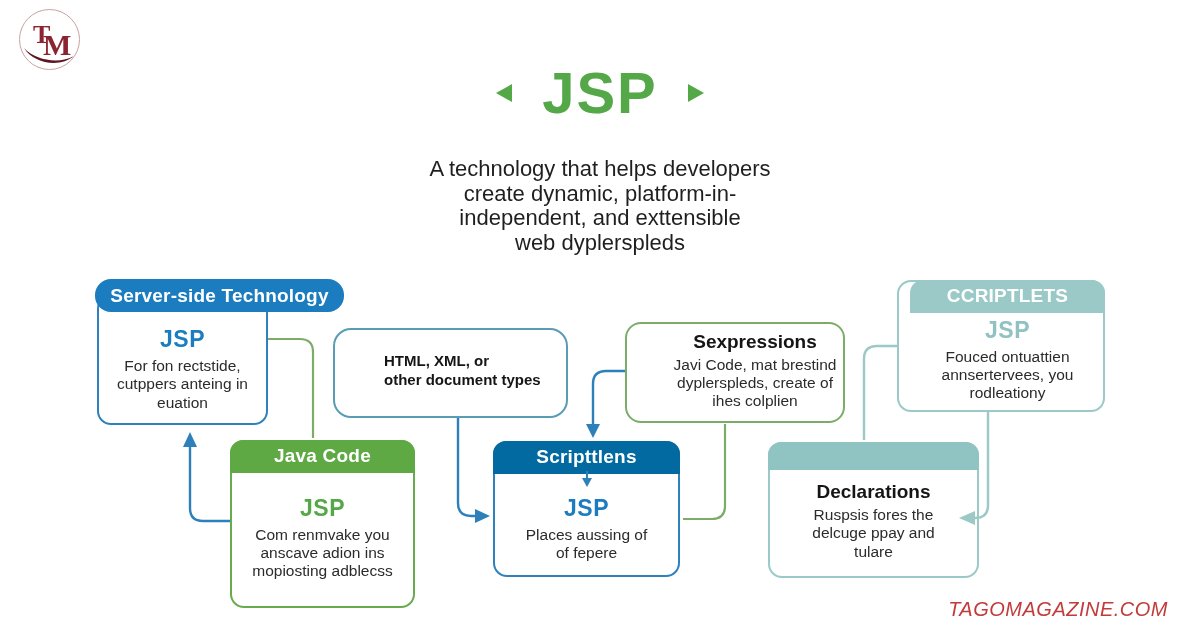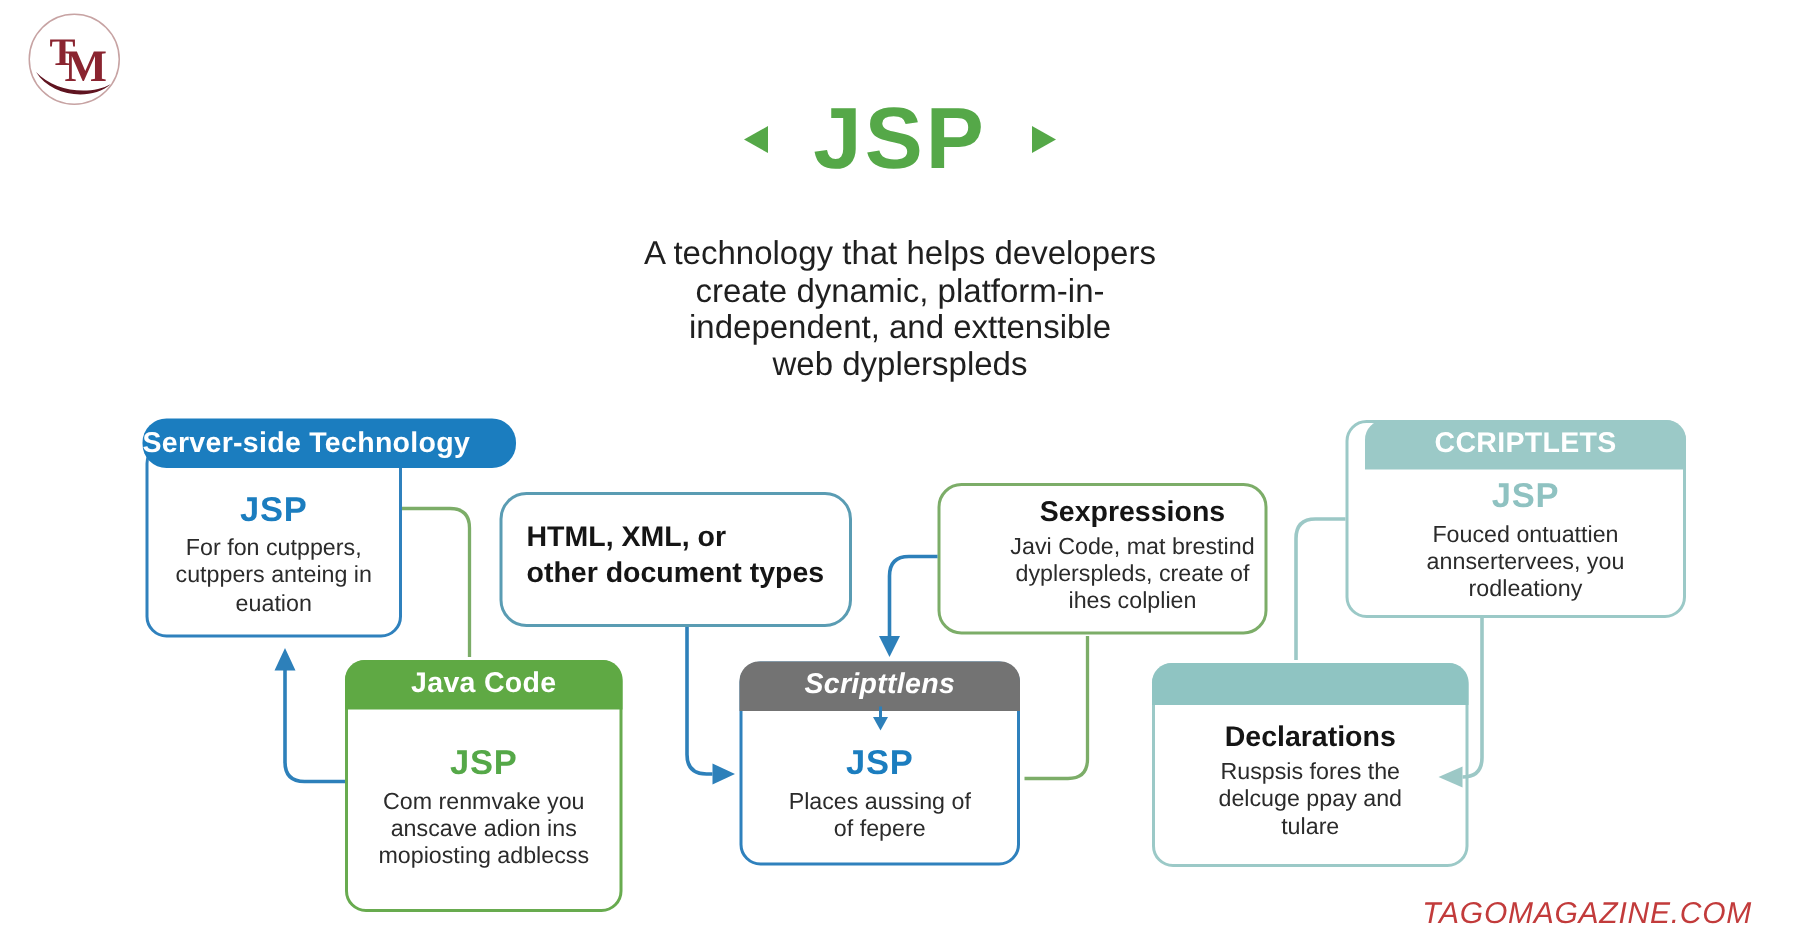--- a/index.html
+++ b/index.html
@@ -29,39 +29,39 @@
   
   .box{position:absolute;background:#fff;border-radius:14px;display:flex;flex-direction:column;
        box-sizing:border-box;}
   .b-blue{border:2px solid #2f81bd;}
   .b-green{border:2px solid #68ab4f;}
   .b-olive{border:2px solid #7cad68;}
   .b-teal{border:2px solid #9bc9c7;}
   .b-htm{border:2px solid #5a9cb3;border-radius:18px;}
   .box-header{margin:-2px -2px 0 -2px;padding:5px 0 6px;border-radius:13px 13px 0 0;
               color:#fff;font-weight:bold;font-size:19px;text-align:center;letter-spacing:.2px;}
-  .h-blue{background:#737373;font-style:italic;}
+  .h-blue{background:#0369a1;}
   .h-green{background:#5fa944;}
   .h-teal{background:#9bc9c7;}
   .box-body{flex:1;display:flex;flex-direction:column;align-items:center;justify-content:center;
             text-align:center;padding:2px 6px 6px;}
   .box-jsp{font-size:23px;font-weight:bold;margin-bottom:4px;letter-spacing:.5px;}
   .jsp-blue{color:#1b7dbf;}
   .jsp-green{color:#55a848;}
   .jsp-teal{color:#8fc2c1;}
   .box-text{font-size:15.5px;line-height:1.18;color:#2b2b2b;}
   .box-title{font-size:19px;font-weight:bold;color:#151515;margin-bottom:3px;}
   
   .ss-header{position:absolute;left:95px;top:279px;width:249px;height:33px;background:#1b7dbf;
-             border-radius:16px;color:#fff;font-weight:bold;font-size:19px;text-align:left;
+             border-radius:16px;color:#fff;font-weight:bold;font-size:19px;text-align:center;
              line-height:33px;z-index:3;letter-spacing:.2px;}
   .ss-body{left:97px;top:295px;width:171px;height:130px;padding-top:22px;}
   
   .doc-body{justify-content:center;align-items:flex-start;text-align:left;padding-left:16px;}
-  .doc-text{font-size:19px;font-weight:bold;color:#151515;line-height:1.25;}
+  .doc-text{font-size:15px;font-weight:bold;color:#151515;line-height:1.25;margin-left:33px;}
   
   .decl-band{margin:-2px -2px 0 -2px;height:28px;background:#8fc4c2;border-radius:13px 13px 0 0;}
   
   .wires{position:absolute;left:0;top:0;width:1200px;height:630px;z-index:4;pointer-events:none;}
   
   .watermark{position:absolute;right:32px;bottom:9px;font-size:20px;font-weight:normal;
              font-style:italic;letter-spacing:.5px;color:#c23b3b;}
 </style>
 </head>
 <body>
@@ -87,21 +87,21 @@
     <div>create dynamic, platform-in-</div>
     <div>independent, and exttensible</div>
     <div>web dyplerspleds</div>
   </div>
 
   <div class="ss-header">Server-side Technology</div>
   <div class="box b-blue ss-body">
     <div class="box-body">
       <div class="box-jsp jsp-blue">JSP</div>
       <div class="box-text">
-        <div>For fon cutppers,</div>
+        <div>For fon rectstide,</div>
         <div>cutppers anteing in</div>
         <div>euation</div>
       </div>
     </div>
   </div>
 
   <div class="box b-green" style="left:230px;top:440px;width:185px;height:168px;">
     <div class="box-header h-green">Java Code</div>
     <div class="box-body">
       <div class="box-jsp jsp-green">JSP</div>
@@ -137,21 +137,21 @@
     <div class="box-body">
       <div class="box-title">Sexpressions</div>
       <div class="box-text">
         <div>Javi Code, mat brestind</div>
         <div>dyplerspleds, create of</div>
         <div>ihes colplien</div>
       </div>
     </div>
   </div>
 
-  <div class="box b-teal" style="left:897px;top:280px;width:227px;height:132px;padding-left:13px;">
+  <div class="box b-teal" style="left:897px;top:280px;width:208px;height:132px;padding-left:13px;">
     <div class="box-header h-teal">CCRIPTLETS</div>
     <div class="box-body">
       <div class="box-jsp jsp-teal">JSP</div>
       <div class="box-text">
         <div>Fouced ontuattien</div>
         <div>annsertervees, you</div>
         <div>rodleationy</div>
       </div>
     </div>
   </div>

